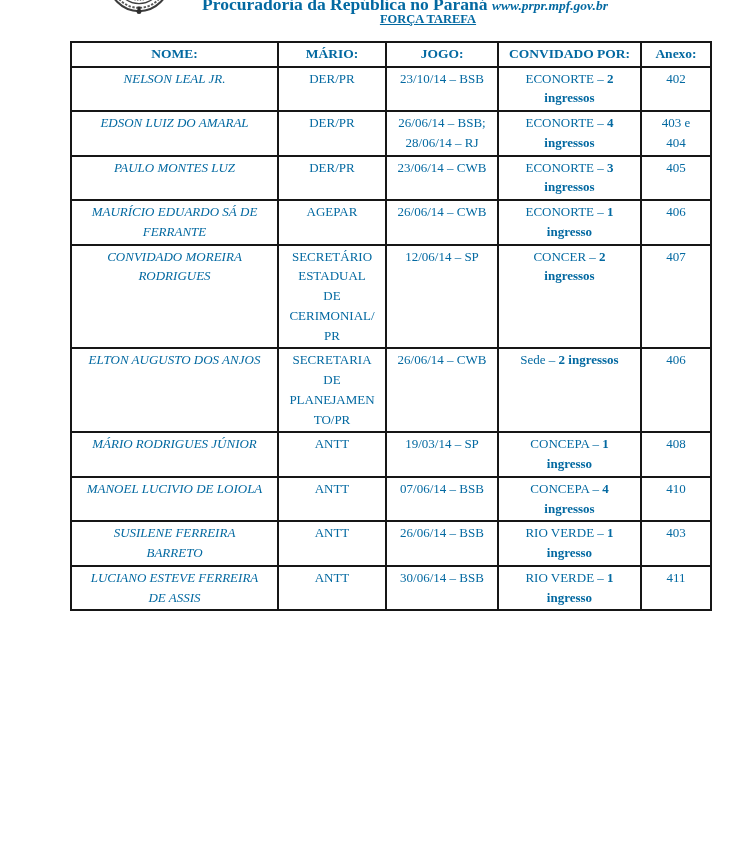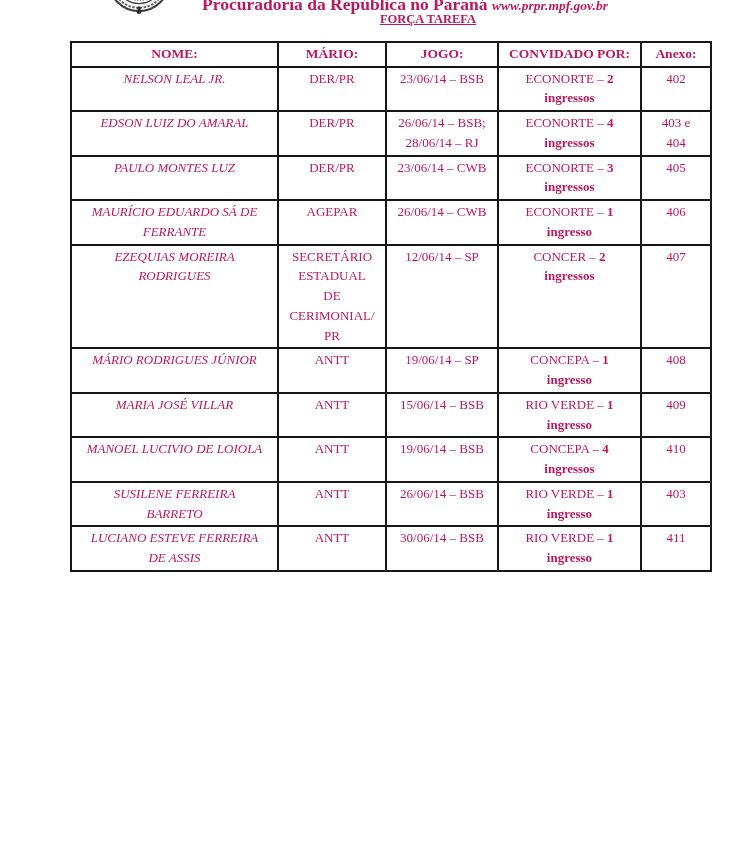--- a/index.html
+++ b/index.html
@@ -2,21 +2,21 @@
 <html><head>
 <meta charset="utf-8">
 <style>
   html,body{margin:0;padding:0;background:#ffffff;}
   #page{
     position:relative;
     width:736px;height:842px;
     background:#ffffff;
     overflow:hidden;
     font-family:"Liberation Serif", "DejaVu Serif", serif;
-    color:#be185d;
+    color:#0369a1;
   }
   
   .crest{position:absolute;left:106px;top:-55px;width:66px;height:72px;}
   .title-line{
     position:absolute;top:-6px;left:0;width:100%;
     text-align:center;transform:translateX(37px);
     font-weight:bold;font-size:17.5px;line-height:21px;white-space:nowrap;
   }
   .title-url{font-style:italic;font-size:13.5px;font-weight:bold;}
   .subtitle-line{
@@ -85,21 +85,21 @@
         <th>MÁRIO:</th>
         <th>JOGO:</th>
         <th>CONVIDADO POR:</th>
         <th>Anexo:</th>
       </tr>
     </thead>
     <tbody>
         <tr>
           <td class="nome">NELSON LEAL JR.</td>
           <td class="orgao">DER/PR</td>
-          <td class="jogo">23/06/14 – BSB</td>
+          <td class="jogo">23/10/14 – BSB</td>
           <td class="convidado"><span>ECONORTE –</span> <b>2
 ingressos</b></td>
           <td class="anexo">402</td>
         </tr>
         <tr>
           <td class="nome">EDSON LUIZ DO AMARAL</td>
           <td class="orgao">DER/PR</td>
           <td class="jogo">26/06/14 – BSB;
 28/06/14 – RJ</td>
           <td class="convidado"><span>ECONORTE –</span> <b>4
@@ -118,52 +118,54 @@
         <tr>
           <td class="nome">MAURÍCIO EDUARDO SÁ DE
 FERRANTE</td>
           <td class="orgao">AGEPAR</td>
           <td class="jogo">26/06/14 – CWB</td>
           <td class="convidado"><span>ECONORTE –</span> <b>1
 ingresso</b></td>
           <td class="anexo">406</td>
         </tr>
         <tr>
-          <td class="nome">EZEQUIAS MOREIRA
+          <td class="nome">CONVIDADO MOREIRA
 RODRIGUES</td>
           <td class="orgao">SECRETÁRIO
 ESTADUAL
 DE
 CERIMONIAL/
 PR</td>
           <td class="jogo">12/06/14 – SP</td>
           <td class="convidado"><span>CONCER –</span> <b>2
 ingressos</b></td>
           <td class="anexo">407</td>
         </tr>
         <tr>
+          <td class="nome">ELTON AUGUSTO DOS ANJOS</td>
+          <td class="orgao">SECRETARIA
+DE
+PLANEJAMEN
+TO/PR</td>
+          <td class="jogo">26/06/14 – CWB</td>
+          <td class="convidado"><span>Sede –</span> <b>2 ingressos</b></td>
+          <td class="anexo">406</td>
+        </tr>
+        <tr>
           <td class="nome">MÁRIO RODRIGUES JÚNIOR</td>
           <td class="orgao">ANTT</td>
-          <td class="jogo">19/06/14 – SP</td>
+          <td class="jogo">19/03/14 – SP</td>
           <td class="convidado"><span>CONCEPA –</span> <b>1
 ingresso</b></td>
           <td class="anexo">408</td>
         </tr>
         <tr>
-          <td class="nome">MARIA JOSÉ VILLAR</td>
-          <td class="orgao">ANTT</td>
-          <td class="jogo">15/06/14 – BSB</td>
-          <td class="convidado"><span>RIO VERDE –</span> <b>1
-ingresso</b></td>
-          <td class="anexo">409</td>
-        </tr>
-        <tr>
           <td class="nome">MANOEL LUCIVIO DE LOIOLA</td>
           <td class="orgao">ANTT</td>
-          <td class="jogo">19/06/14 – BSB</td>
+          <td class="jogo">07/06/14 – BSB</td>
           <td class="convidado"><span>CONCEPA –</span> <b>4
 ingressos</b></td>
           <td class="anexo">410</td>
         </tr>
         <tr>
           <td class="nome">SUSILENE FERREIRA
 BARRETO</td>
           <td class="orgao">ANTT</td>
           <td class="jogo">26/06/14 – BSB</td>
           <td class="convidado"><span>RIO VERDE –</span> <b>1

